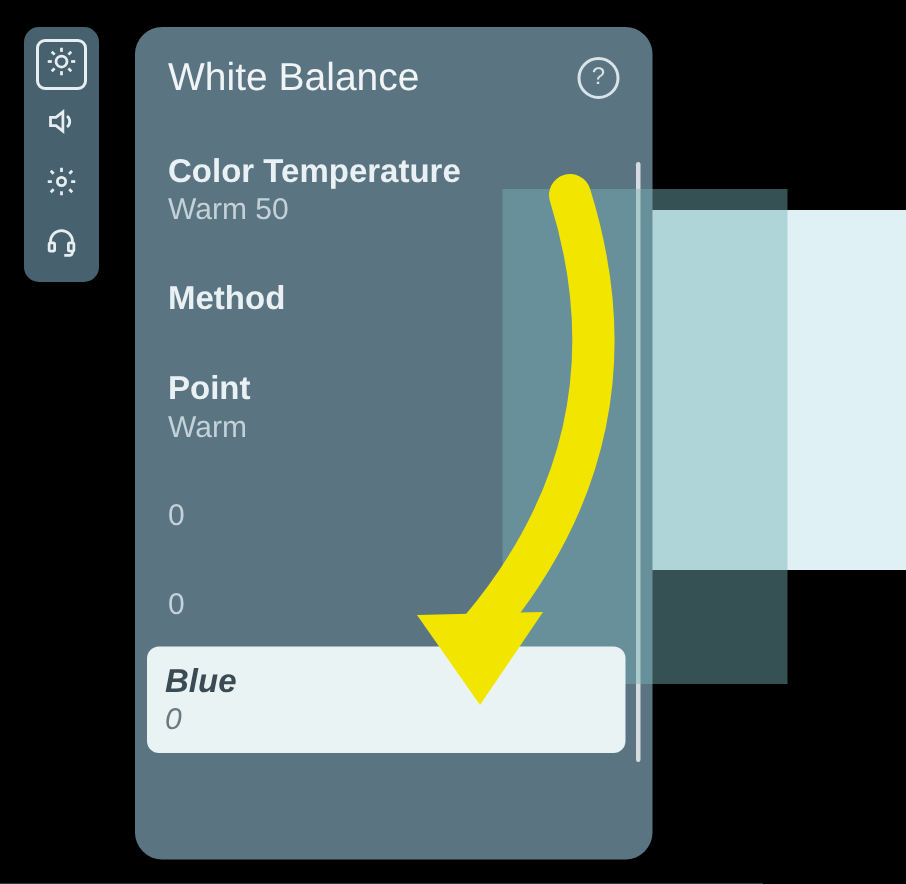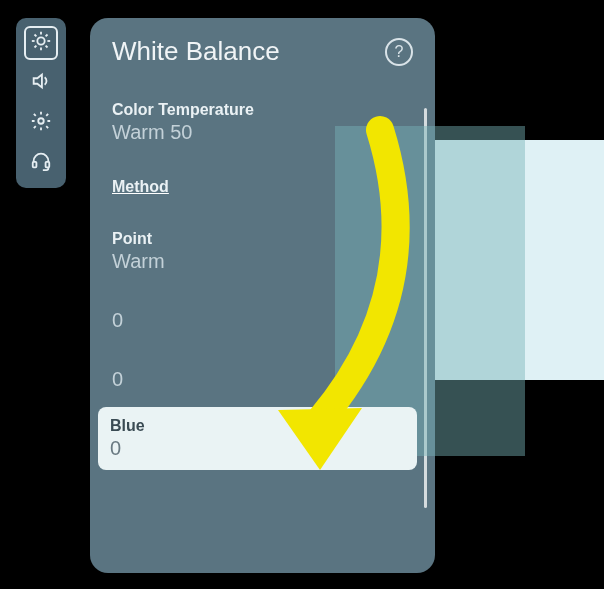--- a/index.html
+++ b/index.html
@@ -75,35 +75,36 @@
     cursor: pointer;
   }
 
   .setting-item {
     padding: 10px 0 10px 0;
     cursor: pointer;
     position: relative;
     z-index: 2;
   }
   .setting-label {
-    font-size: 16px;
+    font-size: 22px;
     font-weight: 600;
     color: #eaf1f4;
   }
   .setting-value {
     font-size: 20px;
     color: #c3d1d8;
     margin-top: 2px;
   }
 
   .setting-item.selected {
     background: #eaf3f4;
     border-radius: 8px;
     padding: 10px 12px;
     margin: 4px -4px 0 -14px;
+    font-style: italic;
   }
   .setting-item.selected .setting-label {
     color: #3a4b53;
   }
   .setting-item.selected .setting-value {
     color: #6a7a82;
   }
 
   .scrollbar-track {
     position: absolute;
@@ -210,21 +211,21 @@
     <div class="help-icon">
       <span>?</span>
     </div>
   </div>
 
   <div class="setting-item" style="margin-bottom:14px;">
     <div class="setting-label">Color Temperature</div>
     <div class="setting-value">Warm 50</div>
   </div>
 
-  <div class="setting-item" style="margin-bottom:14px;text-decoration:underline;">
+  <div class="setting-item" style="margin-bottom:14px;">
     <div class="setting-label">Method</div>
   </div>
 
   <div class="setting-item" style="margin-bottom:14px;">
     <div class="setting-label">Point</div>
     <div class="setting-value">Warm</div>
   </div>
 
   <div class="setting-item" style="margin-bottom:14px;">
     <div class="setting-value">0</div>

